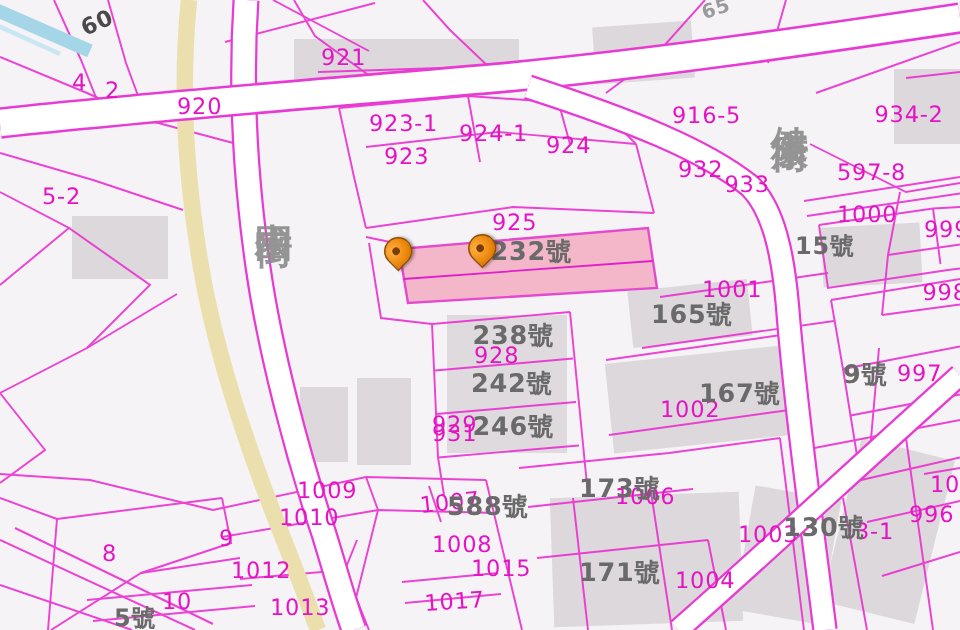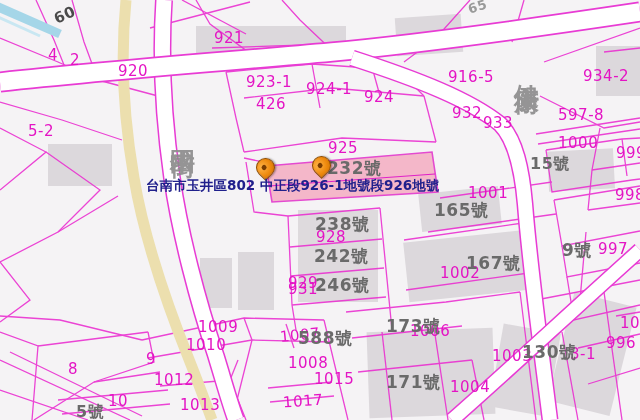--- a/index.html
+++ b/index.html
@@ -151,21 +151,21 @@
   <g>
     <polygon points="266,166 432,152 438,192 272,202" fill="#f4a9bf" opacity=".8" stroke="#e020c8" stroke-width="1.6"></polygon>
     <line x1="269" y1="186" x2="435" y2="174" stroke="#e020c8" stroke-width="1.2"></line>
   </g>
 </svg>
 
 <div id="labels">
       <div class="lbl m" style="left: 214px; top: 31px;">921</div>
       <div class="lbl m" style="left: 118px; top: 64px;">920</div>
       <div class="lbl m" style="left: 222px; top: 75px; margin-left: 24px;">923-1</div>
-      <div class="lbl m" style="left: 256px; top: 97px;">426</div>
+      <div class="lbl m" style="left: 256px; top: 97px;">923</div>
       <div class="lbl m" style="left: 306px; top: 82px;">924-1</div>
       <div class="lbl m" style="left: 364px; top: 90px;">924</div>
       <div class="lbl m" style="left: 448px; top: 38px; margin-top: 32px;">916-5</div>
       <div class="lbl m" style="left: 583px; top: 69px;">934-2</div>
       <div class="lbl m" style="left: 558px; top: 108px;">597-8</div>
       <div class="lbl m" style="left: 483px; top: 116px;">933</div>
       <div class="lbl m" style="left: 452px; top: 106px;">932</div>
       <div class="lbl m" style="left: 328px; top: 141px;">925</div>
       <div class="lbl m" style="left: 558px; top: 136px;">1000</div>
       <div class="lbl m" style="left: 616px; top: 146px;">999</div>
@@ -210,15 +210,14 @@
       <div class="lbl g" style="left: 386px; top: 374px; font-size: 17px;">171號</div>
       <div class="lbl g" style="left: 76px; top: 404px; font-size: 16px;">5號</div>
       <div class="lbl g" style="left: 54px; top: 8px; font-size: 15px; transform: rotate(-24deg); color: rgb(74, 74, 74);">60</div>
       <div class="lbl g" style="left: 468px; top: 0px; font-size: 13px; transform: rotate(-18deg); color: rgb(154, 154, 154);">65</div>
       <div class="street" style="left: 166px; top: 128px;">中國街</div>
       <div class="street" style="left: 510px; top: 64px;">健康街</div>
       <div class="pin" style="left: 256px; top: 158px;"></div>
       <div class="pin" style="left: 312px; top: 156px;"></div>
     </div>
 
-<div class="listing">台南市玉井區802 中正段926-1地號段926地號</div>
 
 </div>
 
 </body></html>

